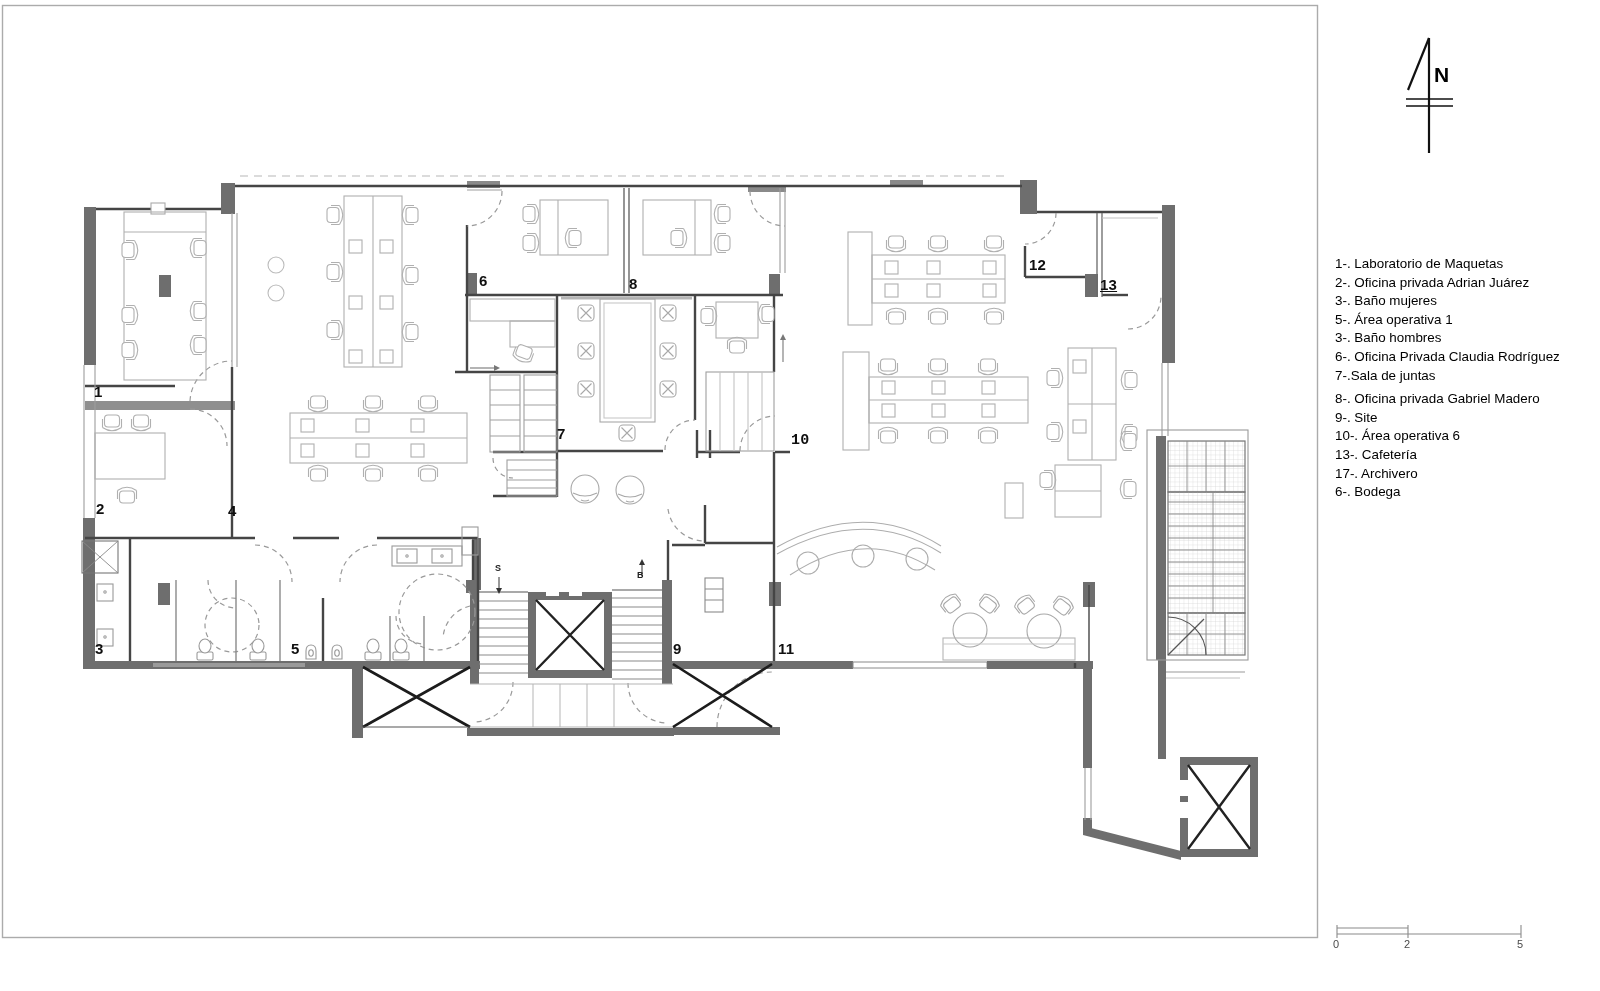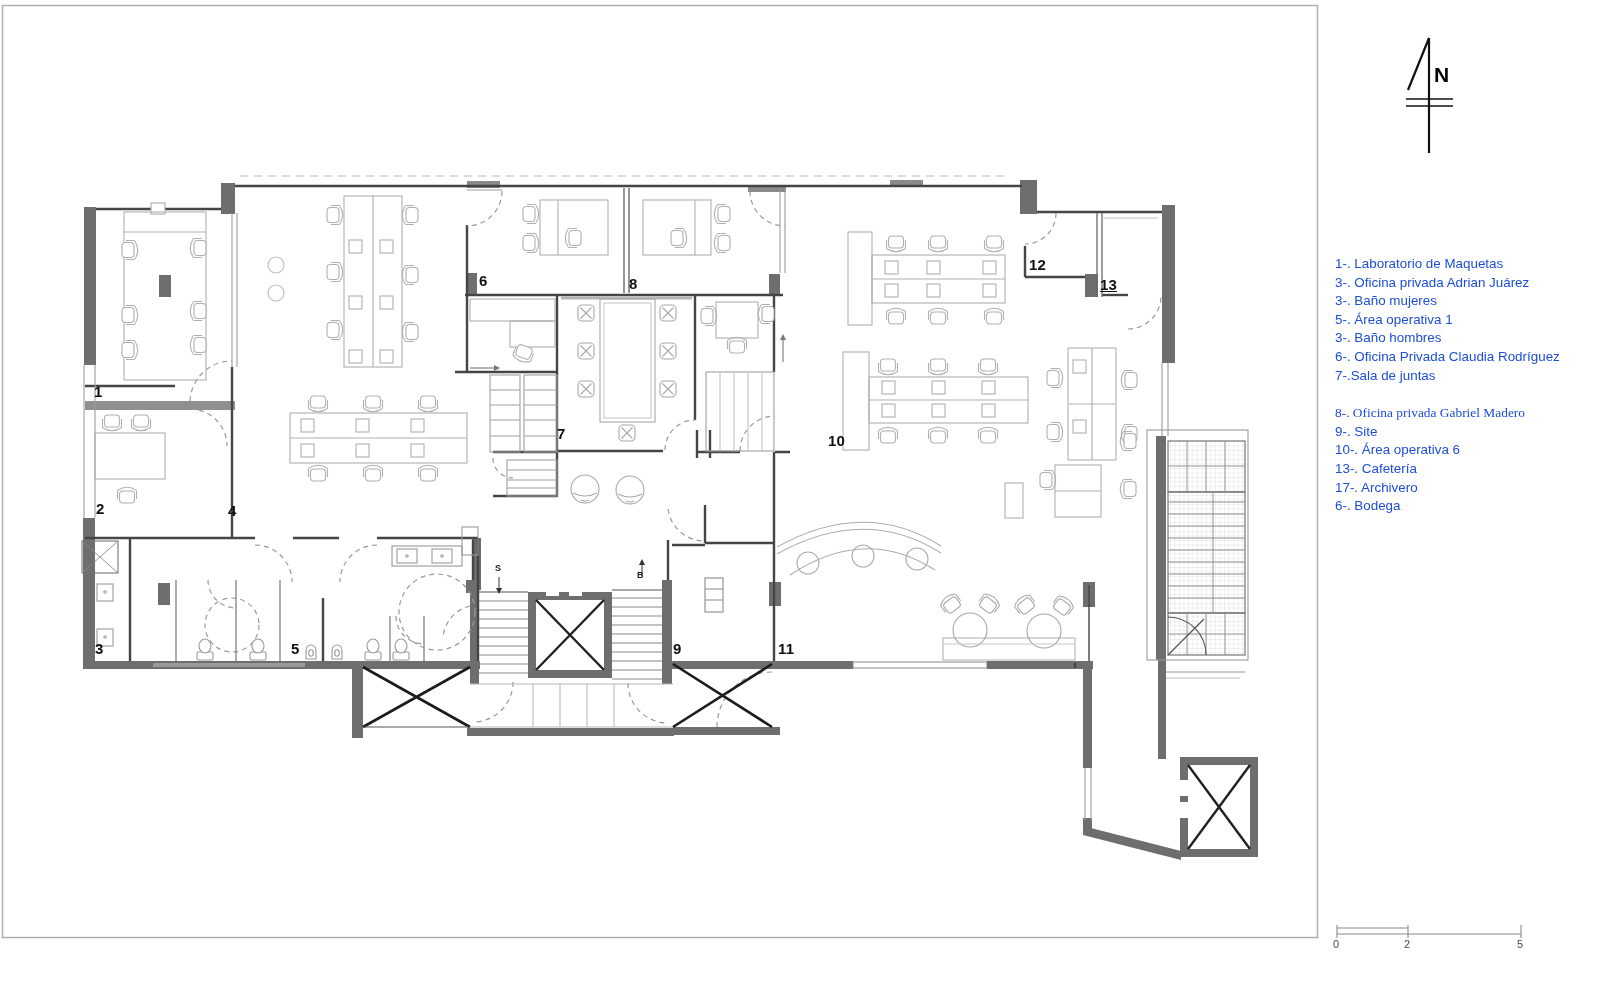--- a/index.html
+++ b/index.html
@@ -5,23 +5,23 @@
   html,body{margin:0;padding:0;background:#fff;}
   #stage{position:relative;width:1600px;height:991px;background:#ffffff;overflow:hidden;
          font-family:"Liberation Sans", sans-serif;}
   #plan-svg{position:absolute;left:0;top:0;}
   #labels{position:absolute;left:0;top:0;width:1600px;height:991px;pointer-events:none;}
   .lbl{position:absolute;white-space:nowrap;color:#0f0f0f;}
   .room-label{font-size:15px;font-weight:600;letter-spacing:.2px;}
   .stair-marker{font-size:9px;font-weight:700;color:#222;}
   .scale-label{font-size:11px;color:#4a4a4a;font-weight:400;}
   .north-label{font-size:21px;font-weight:600;color:#000;}
-  #legend{position:absolute;left:1335px;top:255px;width:255px;color:#1d4ed8;}
+  #legend{position:absolute;left:1335px;top:255px;width:255px;color:#000000;}
   .legend-item{font-size:13.4px;line-height:18.6px;}
-  .legend-item.gap{margin-top:19px;font-family:Liberation Serif, serif;}
+  .legend-item.gap{margin-top:5px;}
 </style>
 </head>
 <body>
 
 <div id="stage">
 
 <svg id="plan-svg" width="1600" height="991" viewBox="0 0 1600 991" xmlns="http://www.w3.org/2000/svg">
   <defs>
     <g id="chair">
       <rect x="-7.5" y="-6" width="15" height="12" rx="3.5" fill="#fff"></rect>
@@ -449,35 +449,35 @@
 <div id="labels">
       <span class="lbl room-label" style="left: 94px; top: 383px;">1</span>
       <span class="lbl room-label" style="left: 96px; top: 500px;">2</span>
       <span class="lbl room-label" style="left: 95px; top: 640px;">3</span>
       <span class="lbl room-label" style="left: 228px; top: 502px;">4</span>
       <span class="lbl room-label" style="left: 291px; top: 640px;">5</span>
       <span class="lbl room-label" style="left: 479px; top: 272px;">6</span>
       <span class="lbl room-label" style="left: 557px; top: 425px;">7</span>
       <span class="lbl room-label" style="left: 629px; top: 275px;">8</span>
       <span class="lbl room-label" style="left: 673px; top: 640px;">9</span>
-      <span class="lbl room-label" style="left: 828px; top: 432px;">10</span>
+      <span class="lbl room-label" style="left: 791px; top: 432px; font-family: Liberation Mono, monospace;">10</span>
       <span class="lbl room-label" style="left: 778px; top: 640px;">11</span>
       <span class="lbl room-label" style="left: 1029px; top: 256px;">12</span>
       <span class="lbl room-label" style="left: 1100px; top: 276px; text-decoration: underline;">13</span>
       <span class="lbl stair-marker" style="left: 495px; top: 563px;">S</span>
       <span class="lbl stair-marker" style="left: 637px; top: 570px;">B</span>
       <span class="lbl scale-label" style="left: 1333px; top: 938px;">0</span>
       <span class="lbl scale-label" style="left: 1404px; top: 938px;">2</span>
       <span class="lbl scale-label" style="left: 1517px; top: 938px;">5</span>
       <span class="lbl north-label" style="left: 1434px; top: 63px;">N</span>
     </div>
 
 <div id="legend">
   <div class="legend-item">1-. Laboratorio de Maquetas</div>
-  <div class="legend-item">3-. Oficina privada Adrian Juárez</div>
+  <div class="legend-item">2-. Oficina privada Adrian Juárez</div>
   <div class="legend-item">3-. Baño mujeres</div>
   <div class="legend-item">5-. Área operativa 1</div>
   <div class="legend-item">3-. Baño hombres</div>
   <div class="legend-item">6-. Oficina Privada Claudia Rodríguez</div>
   <div class="legend-item">7-.Sala de juntas</div>
   <div class="legend-item gap">8-. Oficina privada Gabriel Madero</div>
   <div class="legend-item">9-. Site</div>
   <div class="legend-item">10-. Área operativa 6</div>
   <div class="legend-item">13-. Cafetería</div>
   <div class="legend-item">17-. Archivero</div>

